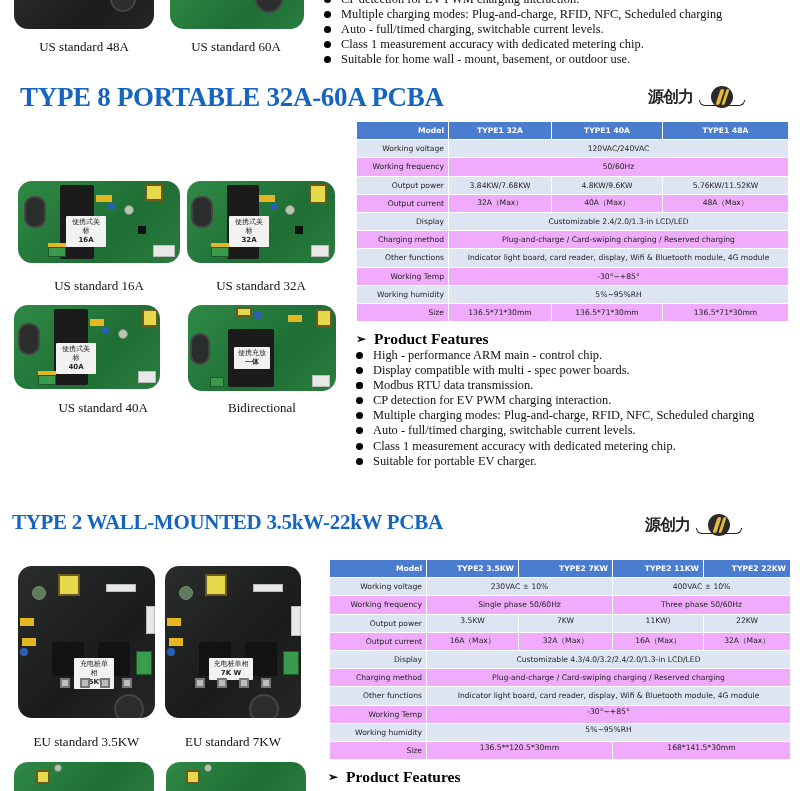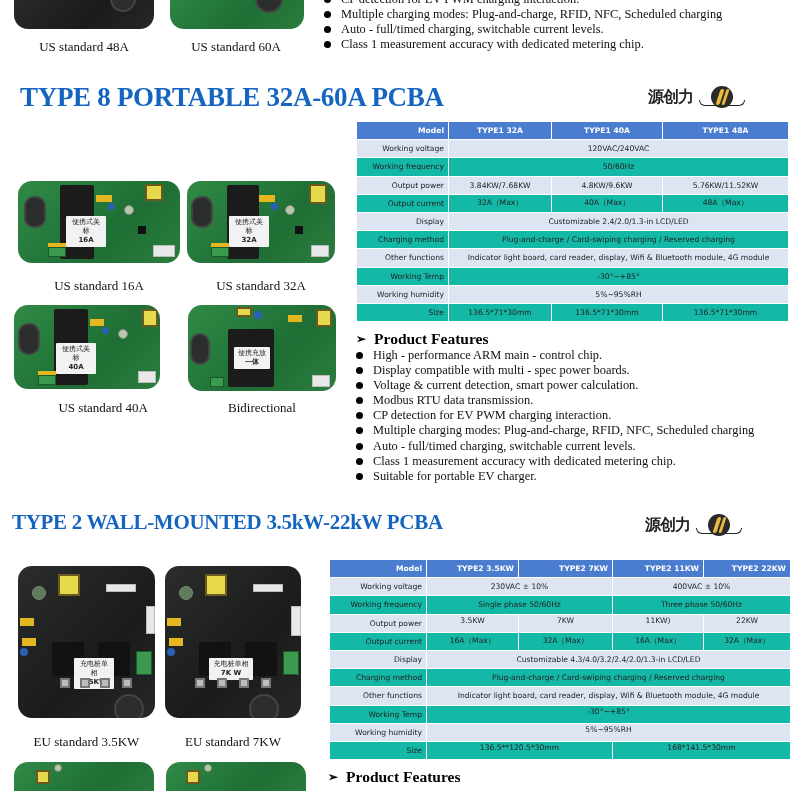--- a/index.html
+++ b/index.html
@@ -43,21 +43,21 @@
   .brand .mark .ylw { position: absolute; left: 19px; top: 3px; width: 4px; height: 16px; background: #e8b93a; transform: skewX(-18deg); border-radius: 2px; }
   .brand .mark .ylw2 { position: absolute; left: 25px; top: 3px; width: 3px; height: 16px; background: #e8b93a; transform: skewX(-18deg); border-radius: 2px; }
   .brand .mark .line { position: absolute; left: 0; top: 14px; width: 46px; height: 6px; border: 1.5px solid #222; border-top: none; border-radius: 0 0 8px 8px; }
 
   
   table.spec { position: absolute; border-collapse: collapse; font-family: "DejaVu Sans", sans-serif; font-size: 7.6px; color: #222; table-layout: fixed; }
   table.spec td { border: 1.5px solid #ffffff; padding: 0 4px; height: 18.2px; text-align: center; white-space: nowrap; overflow: hidden; }
   table.spec tr.head td { background: #4a7dd0; color: #ffffff; font-weight: bold; }
   table.spec td.lbl { text-align: right; }
   table.spec tr.odd td { background: #dde5f3; }
-  table.spec tr.even td { background: #14b8a6; }
+  table.spec tr.even td { background: #f0abfc; }
   table.spec tr.head td.lbl { background: #4a7dd0; }
   table.spec td.right { text-align: right; }
   table.spec td.top { vertical-align: top; padding-top: 1px; }
 </style>
 </head>
 <body>
 
 <div class="pcb black" style="left:14px; top:-20px; width:140px; height:49px;">
 
   <div class="coil" style="left:96px; top:6px; width:26px; height:26px;"></div>
@@ -67,20 +67,21 @@
   <div class="coil" style="left:85px; top:5px; width:28px; height:28px;"></div>
 </div>
 <div class="caption" style="left:14px; top:39px; width:140px;">US standard 48A</div>
 <div class="caption" style="left:166px; top:39px; width:140px;">US standard 60A</div>
 
 <ul class="bullets" style="left:322px; top:-8px;">
   <li><span class="dot"></span><span>CP detection for EV PWM charging interaction.</span></li>
   <li><span class="dot"></span><span>Multiple charging modes: Plug-and-charge, RFID, NFC, Scheduled charging</span></li>
   <li><span class="dot"></span><span>Auto - full/timed charging, switchable current levels.</span></li>
   <li><span class="dot"></span><span>Class 1 measurement accuracy with dedicated metering chip.</span></li>
+  <li><span class="dot"></span><span>Suitable for home wall - mount, basement, or outdoor use.</span></li>
 </ul>
 
 <div class="title" style="left:20px; top:82px; font-size:27px;">TYPE 8 PORTABLE 32A-60A PCBA</div>
 
 <div class="brand" style="left:648px; top:86px;">
   <span class="cn">源创力</span>
   <span class="mark">
     <span class="line"></span>
       <span class="circ"></span>
       <span class="ylw"></span>
@@ -207,21 +208,21 @@
   </tr>
 </tbody>
   </table>
 
 <div class="feat-head" style="left:356px; top:330px;">
   <span class="arrow">➢</span><span>Product Features</span>
 </div>
 <ul class="bullets" style="left:354px; top:348px;">
   <li><span class="dot"></span><span>High - performance ARM main - control chip.</span></li>
   <li><span class="dot"></span><span>Display compatible with multi - spec power boards.</span></li>
-  <li><span class="dot"></span><span>Voltage &amp; current detection, smart power calculation.</span></li>
+  <li><span class="dot"></span></li>
   <li><span class="dot"></span><span>Modbus RTU data transmission.</span></li>
   <li><span class="dot"></span><span>CP detection for EV PWM charging interaction.</span></li>
   <li><span class="dot"></span><span>Multiple charging modes: Plug-and-charge, RFID, NFC, Scheduled charging</span></li>
   <li><span class="dot"></span><span>Auto - full/timed charging, switchable current levels.</span></li>
   <li><span class="dot"></span><span>Class 1 measurement accuracy with dedicated metering chip.</span></li>
   <li><span class="dot"></span><span>Suitable for portable EV charger.</span></li>
 </ul>
 
 <div class="title" style="left:12px; top:510px; font-size:21px;">TYPE 2 WALL-MOUNTED 3.5kW-22kW PCBA</div>
 

